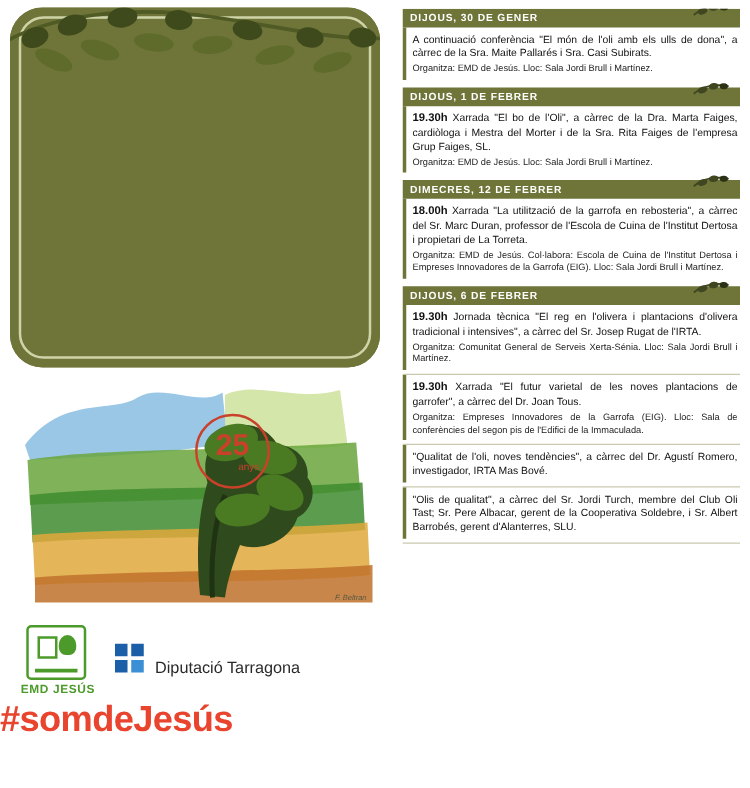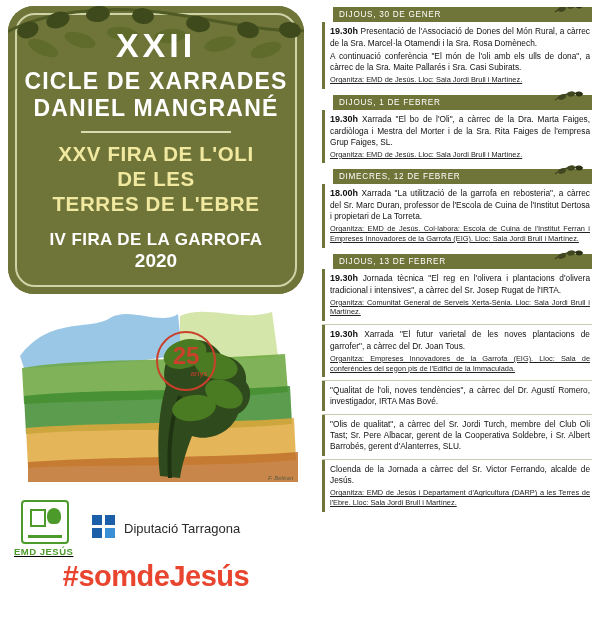--- a/index.html
+++ b/index.html
@@ -72,76 +72,76 @@
   .seal{
     position:absolute;left:155px;top:330px;width:62px;height:62px;
   }
 
   
   .logos{
     position:absolute;left:14px;top:498px;width:286px;height:60px;
     display:flex;align-items:center;gap:16px;
   }
   .logo-emd{
-    width:62px;text-align:left;text-decoration:underline;
+    width:62px;text-align:right;
   }
   .emd-box{
     width:44px;height:40px;margin:0 auto;border:2.5px solid #4c9a2a;border-radius:4px;
     position:relative;
   }
   .emd-box .house{
     position:absolute;left:7px;top:7px;width:12px;height:14px;border:2px solid #4c9a2a;
   }
   .emd-box .tree{
     position:absolute;right:6px;top:6px;width:14px;height:16px;border-radius:50% 50% 40% 40%;
     background:#4c9a2a;
   }
   .emd-box .base{
     position:absolute;left:5px;right:5px;bottom:4px;height:3px;background:#4c9a2a;
   }
   .emd-label{
     font-size:9.5px;font-weight:bold;color:#4c9a2a;letter-spacing:.5px;margin-top:2px;
   }
-  .logo-dip{display:flex;align-items:center;gap:6px;}
+  .logo-dip{display:flex;align-items:flex-end;gap:6px;}
   .dip-mark{
     width:26px;height:26px;position:relative;
   }
   .dip-mark i{
     position:absolute;width:10px;height:10px;background:#1a5fa8;display:block;
   }
   .dip-text{font-size:13px;color:#2a2a2a;}
 
   .hashtag{
-    position:absolute;left:0;right:0;top:560px;text-align:center;
+    position:absolute;left:0;right:0;top:560px;
     font-size:29px;font-weight:bold;color:#e8442e;letter-spacing:-.5px;
   }
 
   
   .right{
     position:relative;
     width:288px;height:630px;flex:0 0 288px;
     background:#ffffff;
     padding:0;
   }
   .prog{
     position:absolute;left:10px;top:7px;width:270px;height:616px;
     overflow:hidden;
   }
   .daybar{
-    background:#6f7539;color:#ffffff;font-size:8.2px;font-weight:normal;
-    letter-spacing:.7px;padding:3px 6px;margin-top:6px;position:relative;margin-left:11px;
+    background:#6f7539;color:#ffffff;font-size:8.2px;font-weight:bold;
+    letter-spacing:.7px;padding:3px 6px;margin-top:6px;position:relative;
   }
   .daybar:first-child{margin-top:0;}
   .olive-deco{
     position:absolute;right:8px;top:-7px;width:30px;height:18px;
   }
   .entry{padding:4px 2px 2px 2px;}
   .entry p{margin:0 0 2px 0;font-size:8.3px;line-height:1.33;color:#111111;text-align:justify;}
   .entry .hour{font-weight:bold;font-size:9px;color:#111111;}
-  .entry .meta{font-size:7.4px;line-height:1.3;color:#222222;text-decoration:underline;}
+  .entry .meta{font-size:7.4px;line-height:1.3;color:#222222;}
   .sep{height:1px;background:#c9c9b0;margin:3px 0 0 0;}
   .left-accent{
     border-left:3px solid #6f7539;padding-left:5px;
   }
 </style>
 </head>
 <body>
 
 <div class="page">
 
@@ -164,31 +164,20 @@
         <g fill="#5f6b2a">
           <ellipse cx="45" cy="48" rx="16" ry="7" transform="rotate(25 45 48)"></ellipse>
           <ellipse cx="82" cy="40" rx="16" ry="7" transform="rotate(18 82 40)"></ellipse>
           <ellipse cx="125" cy="34" rx="16" ry="7" transform="rotate(8 125 34)"></ellipse>
           <ellipse cx="172" cy="36" rx="16" ry="7" transform="rotate(-6 172 36)"></ellipse>
           <ellipse cx="222" cy="44" rx="16" ry="7" transform="rotate(-14 222 44)"></ellipse>
           <ellipse cx="268" cy="50" rx="16" ry="7" transform="rotate(-18 268 50)"></ellipse>
         </g>
       </svg>
 
-      <div class="title-wrap">
-        <div class="t-xxii">XXII</div>
-        <div class="t-cicle">CICLE DE XARRADES</div>
-        <div class="t-daniel">DANIEL MANGRANÉ</div>
-        <div class="rule"></div>
-        <div class="t-fira">XXV FIRA DE L'OLI</div>
-        <div class="t-fira">DE LES</div>
-        <div class="t-fira">TERRES DE L'EBRE</div>
-        <div class="t-garrofa">IV FIRA DE LA GARROFA</div>
-        <div class="t-year">2020</div>
-      </div>
     </div>
 
     <div class="painting">
       <svg viewBox="0 0 292 190" width="292" height="190">
         <rect x="0" y="0" width="292" height="190" fill="#ffffff"></rect>
         <path d="M10 60 C40 20, 80 35, 100 22 C120 10, 150 30, 168 18 L172 58 C140 66, 60 70, 14 72 Z" fill="#8fc1e3" opacity=".9"></path>
         <path d="M170 20 C195 8, 230 26, 262 16 L268 60 C230 66, 195 60, 170 58 Z" fill="#cfe3a0" opacity=".9"></path>
         <path d="M12 72 C70 62, 150 66, 275 58 L278 96 C200 104, 90 104, 14 108 Z" fill="#6aa63c" opacity=".85"></path>
         <path d="M14 100 C90 92, 200 96, 280 90 L282 128 C200 136, 80 132, 16 138 Z" fill="#3f8b2f" opacity=".85"></path>
         <path d="M16 132 C90 126, 210 128, 284 122 L286 164 C200 172, 70 168, 18 172 Z" fill="#e0a83c" opacity=".85"></path>
@@ -236,21 +225,20 @@
 
   <div class="right">
     <div class="prog" id="program-list">
         <div class="daybar"><span>DIJOUS, 30 DE GENER</span><svg class="olive-deco" viewBox="0 0 30 18">
             <path d="M1 12 C8 6, 18 4, 29 6" stroke="#3f4620" stroke-width="1.4" fill="none"></path>
             <ellipse cx="8" cy="9" rx="4" ry="2.6" fill="#3f4620" transform="rotate(-18 8 9)"></ellipse>
             <ellipse cx="17" cy="6" rx="4" ry="2.6" fill="#3f4620" transform="rotate(-8 17 6)"></ellipse>
             <ellipse cx="25" cy="6" rx="3.4" ry="2.4" fill="#2b3114" transform="rotate(4 25 6)"></ellipse>
           </svg></div>
         <div class="entry left-accent">
-          <p><span class="hour">19.30h</span> Presentació de l'Associació de Dones del Món Rural, a càrrec de la Sra. Marcel·la Otamendi i la Sra. Rosa Domènech.</p>
           <p>A continuació conferència "El món de l'oli amb els ulls de dona", a càrrec de la Sra. Maite Pallarés i Sra. Casi Subirats.</p>
           <p class="meta">Organitza: EMD de Jesús. Lloc: Sala Jordi Brull i Martínez.</p>
         </div>
         <div class="daybar"><span>DIJOUS, 1 DE FEBRER</span><svg class="olive-deco" viewBox="0 0 30 18">
             <path d="M1 12 C8 6, 18 4, 29 6" stroke="#3f4620" stroke-width="1.4" fill="none"></path>
             <ellipse cx="8" cy="9" rx="4" ry="2.6" fill="#3f4620" transform="rotate(-18 8 9)"></ellipse>
             <ellipse cx="17" cy="6" rx="4" ry="2.6" fill="#3f4620" transform="rotate(-8 17 6)"></ellipse>
             <ellipse cx="25" cy="6" rx="3.4" ry="2.4" fill="#2b3114" transform="rotate(4 25 6)"></ellipse>
           </svg></div>
         <div class="entry left-accent">
@@ -258,23 +246,23 @@
           <p class="meta">Organitza: EMD de Jesús. Lloc: Sala Jordi Brull i Martínez.</p>
         </div>
         <div class="daybar"><span>DIMECRES, 12 DE FEBRER</span><svg class="olive-deco" viewBox="0 0 30 18">
             <path d="M1 12 C8 6, 18 4, 29 6" stroke="#3f4620" stroke-width="1.4" fill="none"></path>
             <ellipse cx="8" cy="9" rx="4" ry="2.6" fill="#3f4620" transform="rotate(-18 8 9)"></ellipse>
             <ellipse cx="17" cy="6" rx="4" ry="2.6" fill="#3f4620" transform="rotate(-8 17 6)"></ellipse>
             <ellipse cx="25" cy="6" rx="3.4" ry="2.4" fill="#2b3114" transform="rotate(4 25 6)"></ellipse>
           </svg></div>
         <div class="entry left-accent">
           <p><span class="hour">18.00h</span> Xarrada "La utilització de la garrofa en rebosteria", a càrrec del Sr. Marc Duran, professor de l'Escola de Cuina de l'Institut Dertosa i propietari de La Torreta.</p>
-          <p class="meta">Organitza: EMD de Jesús. Col·labora: Escola de Cuina de l'Institut Ferran i Empreses Innovadores de la Garrofa (EIG). Lloc: Sala Jordi Brull i Martínez.</p>
-        </div>
-        <div class="daybar"><span>DIJOUS, 13 DE FEBRER</span><svg class="olive-deco" viewBox="0 0 30 18">
+          <p class="meta">Organitza: EMD de Jesús. Col·labora: Escola de Cuina de l'Institut Dertosa i Empreses Innovadores de la Garrofa (EIG). Lloc: Sala Jordi Brull i Martínez.</p>
+        </div>
+        <div class="daybar"><span>DIJOUS, 6 DE FEBRER</span><svg class="olive-deco" viewBox="0 0 30 18">
             <path d="M1 12 C8 6, 18 4, 29 6" stroke="#3f4620" stroke-width="1.4" fill="none"></path>
             <ellipse cx="8" cy="9" rx="4" ry="2.6" fill="#3f4620" transform="rotate(-18 8 9)"></ellipse>
             <ellipse cx="17" cy="6" rx="4" ry="2.6" fill="#3f4620" transform="rotate(-8 17 6)"></ellipse>
             <ellipse cx="25" cy="6" rx="3.4" ry="2.4" fill="#2b3114" transform="rotate(4 25 6)"></ellipse>
           </svg></div>
         <div class="entry left-accent">
           <p><span class="hour">19.30h</span> Jornada tècnica "El reg en l'olivera i plantacions d'olivera tradicional i intensives", a càrrec del Sr. Josep Rugat de l'IRTA.</p>
           <p class="meta">Organitza: Comunitat General de Serveis Xerta-Sénia. Lloc: Sala Jordi Brull i Martínez.</p>
         </div>
         <div class="sep"></div>
@@ -284,19 +272,15 @@
         </div>
         <div class="sep"></div>
         <div class="entry left-accent">
           <p>"Qualitat de l'oli, noves tendències", a càrrec del Dr. Agustí Romero, investigador, IRTA Mas Bové.</p>
         </div>
         <div class="sep"></div>
         <div class="entry left-accent">
           <p>"Olis de qualitat", a càrrec del Sr. Jordi Turch, membre del Club Oli Tast; Sr. Pere Albacar, gerent de la Cooperativa Soldebre, i Sr. Albert Barrobés, gerent d'Alanterres, SLU.</p>
         </div>
         <div class="sep"></div>
-        <div class="entry left-accent">
-          <p>Cloenda de la Jornada a càrrec del Sr. Victor Ferrando, alcalde de Jesús.</p>
-          <p class="meta">Organitza: EMD de Jesús i Departament d'Agricultura (DARP) a les Terres de l'Ebre. Lloc: Sala Jordi Brull i Martínez.</p>
-        </div>
       </div>
   </div>
 </div>
 
 </body></html>

